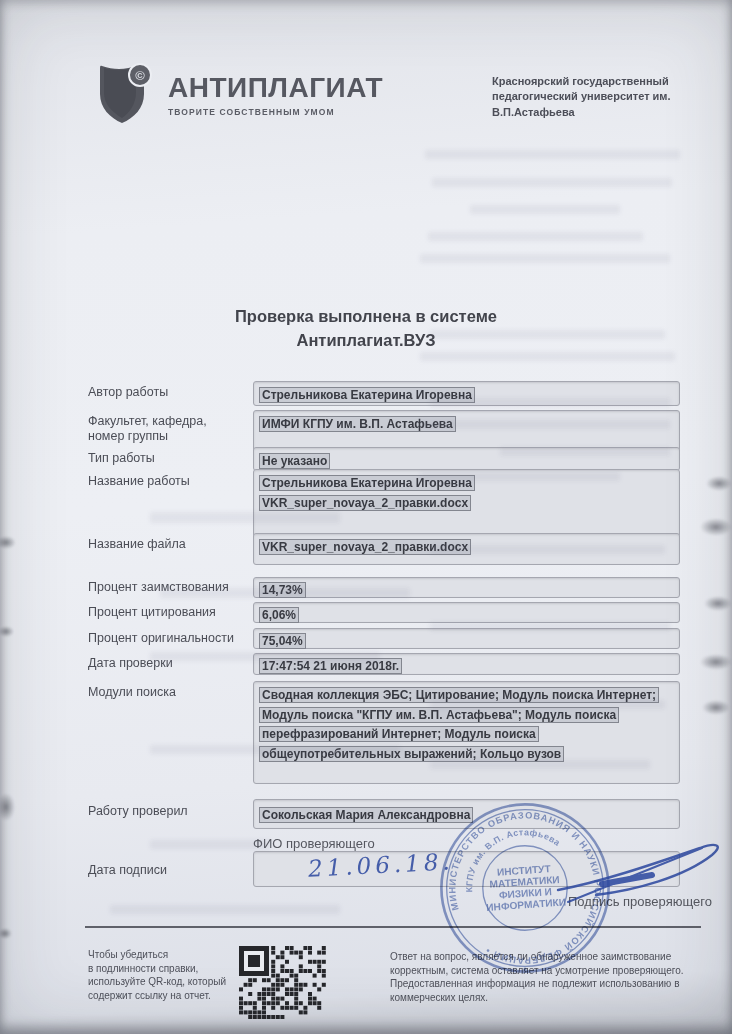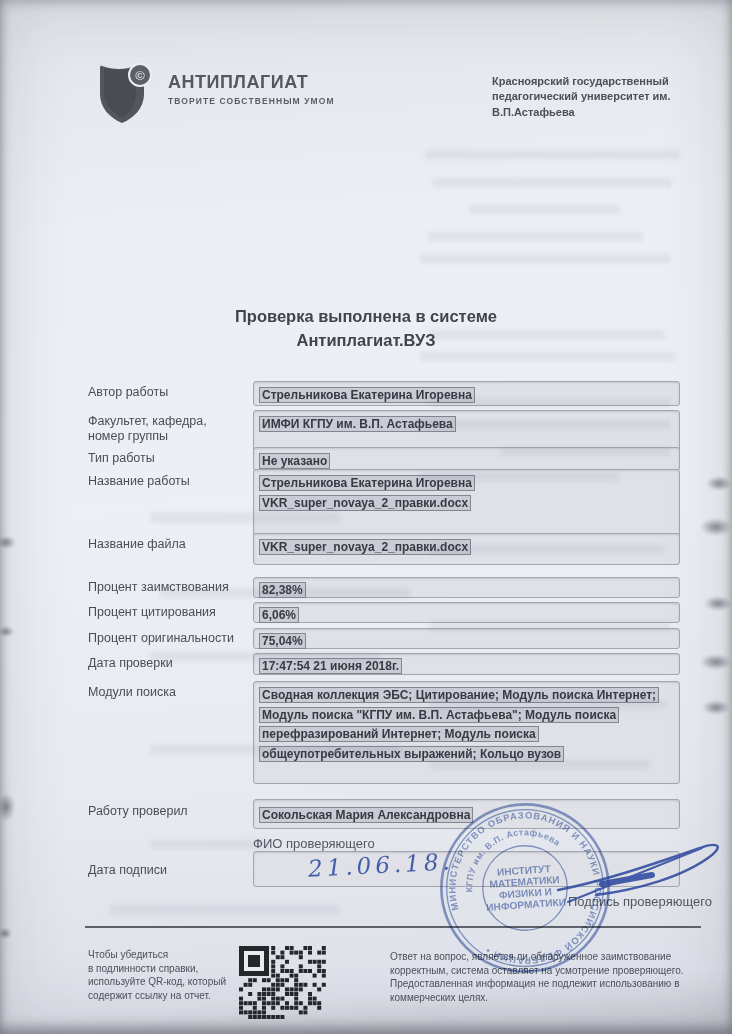--- a/index.html
+++ b/index.html
@@ -10,21 +10,21 @@
   .page::after{content:"";position:absolute;inset:0;pointer-events:none;z-index:9;
     box-shadow:inset 0 0 70px rgba(45,48,58,.16), inset 0 -7px 12px rgba(40,42,52,.38), inset 0 5px 8px rgba(60,63,72,.18);}
   .bleed{position:absolute;background:rgba(96,102,128,.09);filter:blur(2px);border-radius:2px;z-index:0;}
   .smudge{position:absolute;border-radius:50%;filter:blur(1px);z-index:2;
     background:radial-gradient(closest-side,rgba(58,60,70,.55),rgba(58,60,70,0));}
   .layer{position:absolute;inset:0;z-index:1;}
 
   
   .logo-wrap{position:absolute;left:96px;top:60px;display:flex;align-items:flex-start;}
   .brand-block{margin-left:10px;padding-top:12px;}
-  .brand{font-size:18px;font-weight:bold;color:#565861;letter-spacing:.5px;}
+  .brand{font-size:28px;font-weight:bold;color:#565861;letter-spacing:.5px;}
   .tagline{font-size:8.5px;font-weight:bold;color:#5b5d66;letter-spacing:1.1px;margin-top:3px;}
   .university{position:absolute;left:492px;top:74px;width:225px;font-size:11px;font-weight:bold;
     color:#4c4e58;line-height:1.4;white-space:pre-line;}
 
   
   .doc-title{position:absolute;left:0;top:192px;width:732px;text-align:center;
     font-size:37px;font-weight:bold;color:#3b3d45;letter-spacing:2px;}
   .doc-subtitle{position:absolute;left:0;top:238px;width:732px;text-align:center;
     font-size:17.5px;font-weight:bold;color:#404249;line-height:1.25;white-space:pre-line;}
   .system-title{position:absolute;left:0;top:305px;width:732px;text-align:center;
@@ -143,21 +143,21 @@
   <div class="row" style="top:533px">
     <div class="lbl" style="top:4px">Название файла</div>
     <div class="box" style="top:0;height:32px">
       <span class="val">VKR_super_novaya_2_правки.docx</span>
     </div>
   </div>
 
   <div class="row" style="top:577px">
     <div class="lbl" style="top:3px">Процент заимствования</div>
     <div class="box" style="top:0;height:21px;padding-top:2px">
-      <span class="val">82,38%</span>
+      <span class="val">14,73%</span>
     </div>
   </div>
 
   <div class="row" style="top:602px">
     <div class="lbl" style="top:3px">Процент цитирования</div>
     <div class="box" style="top:0;height:21px;padding-top:2px">
       <span class="val">6,06%</span>
     </div>
   </div>
 

